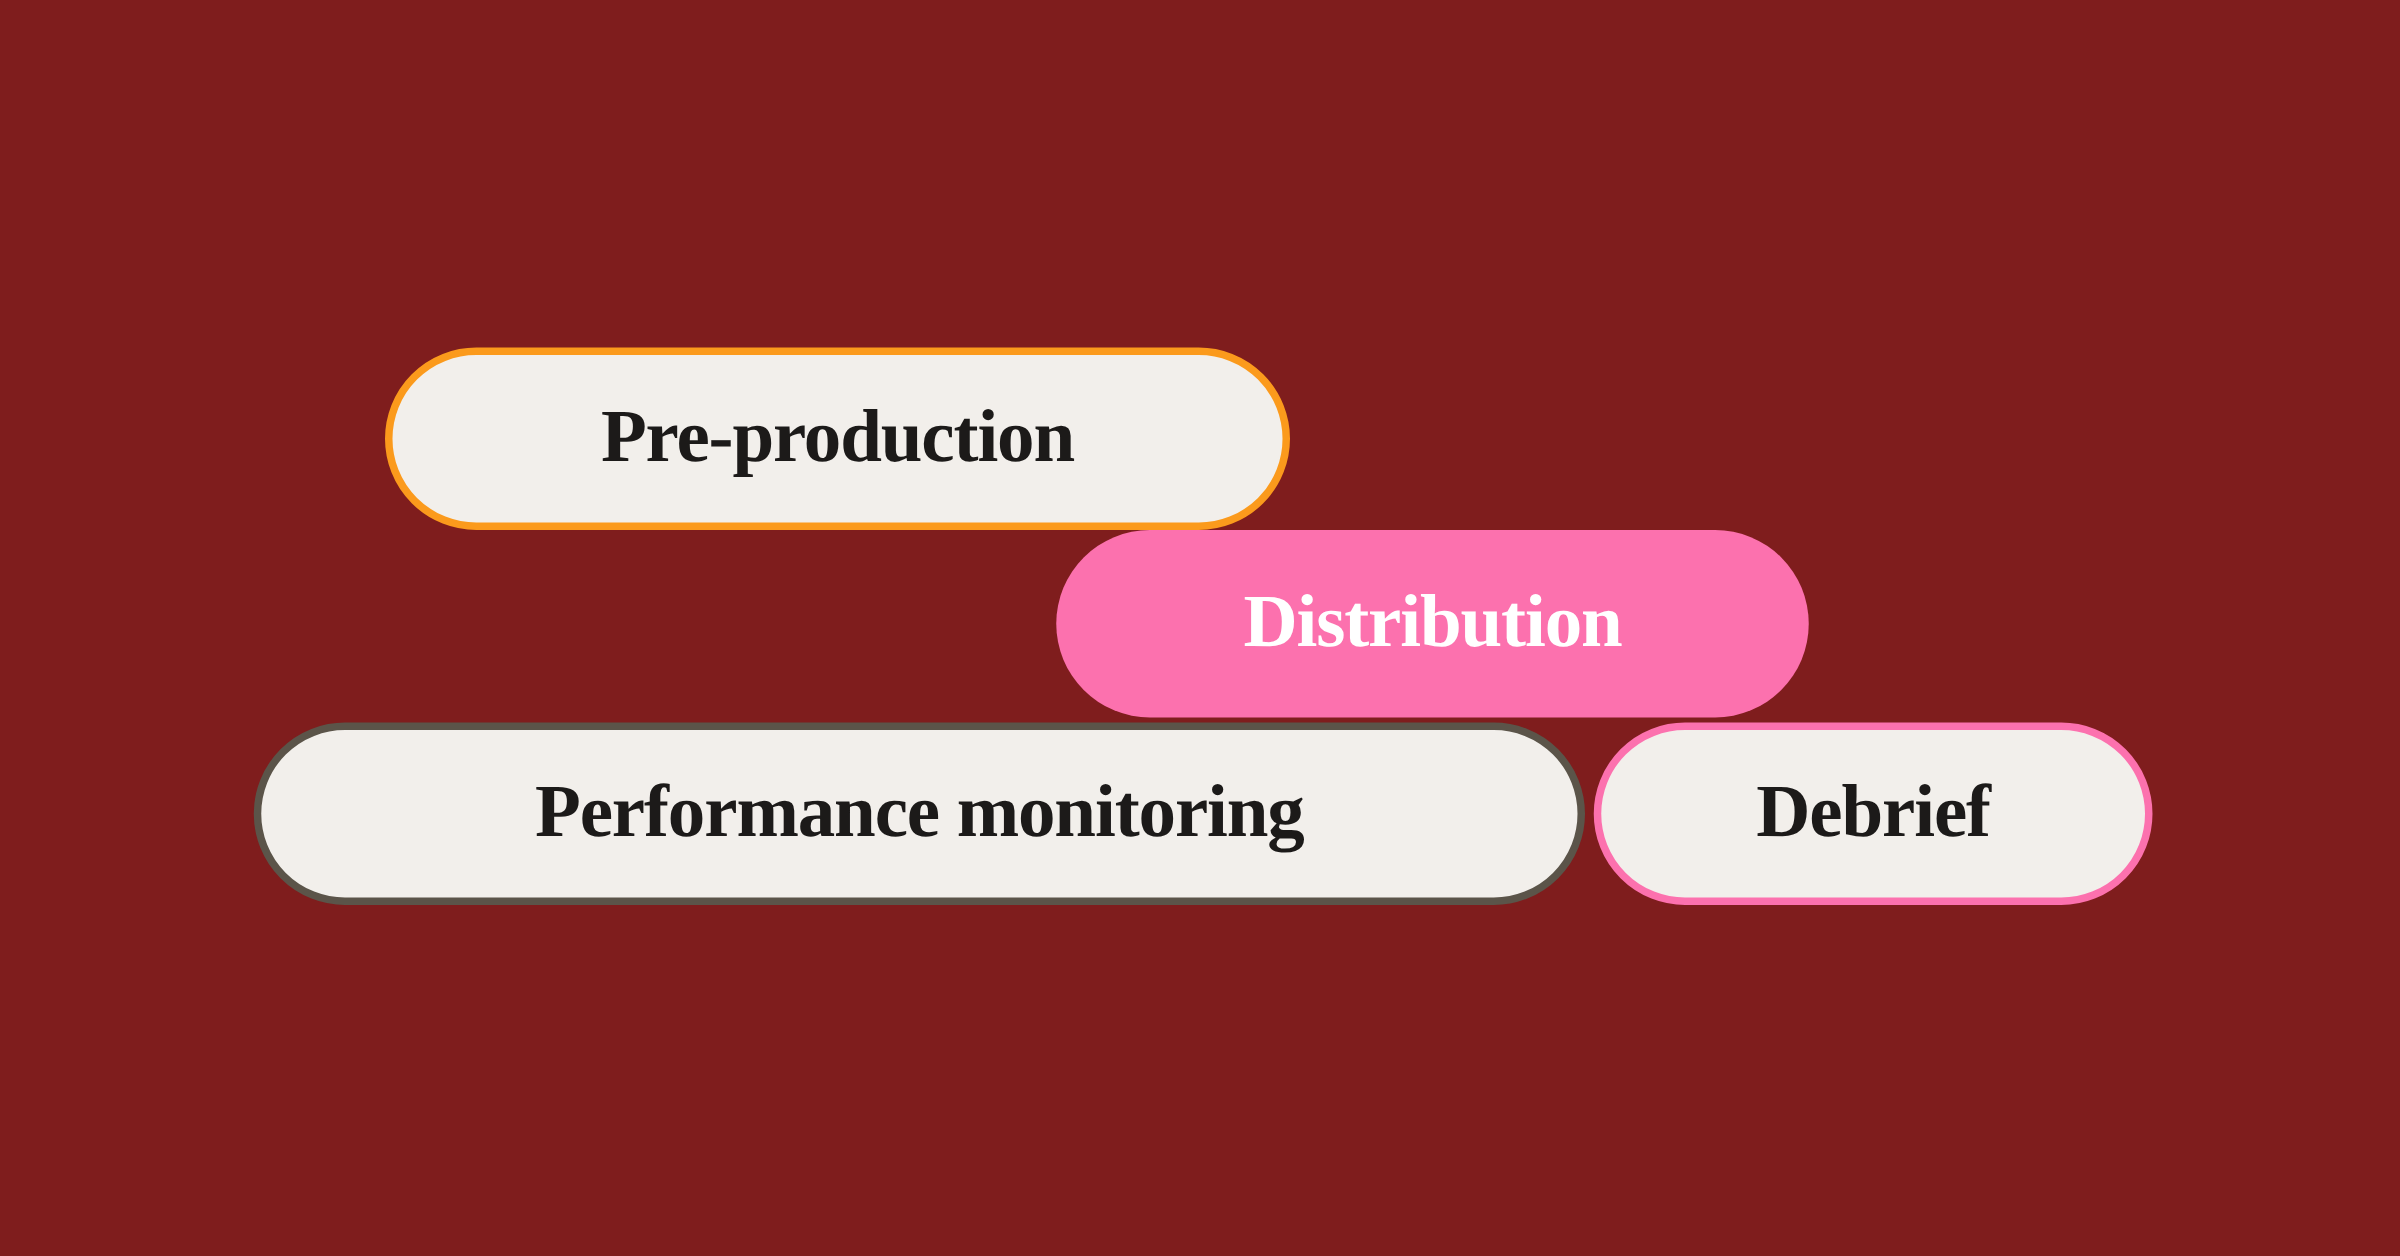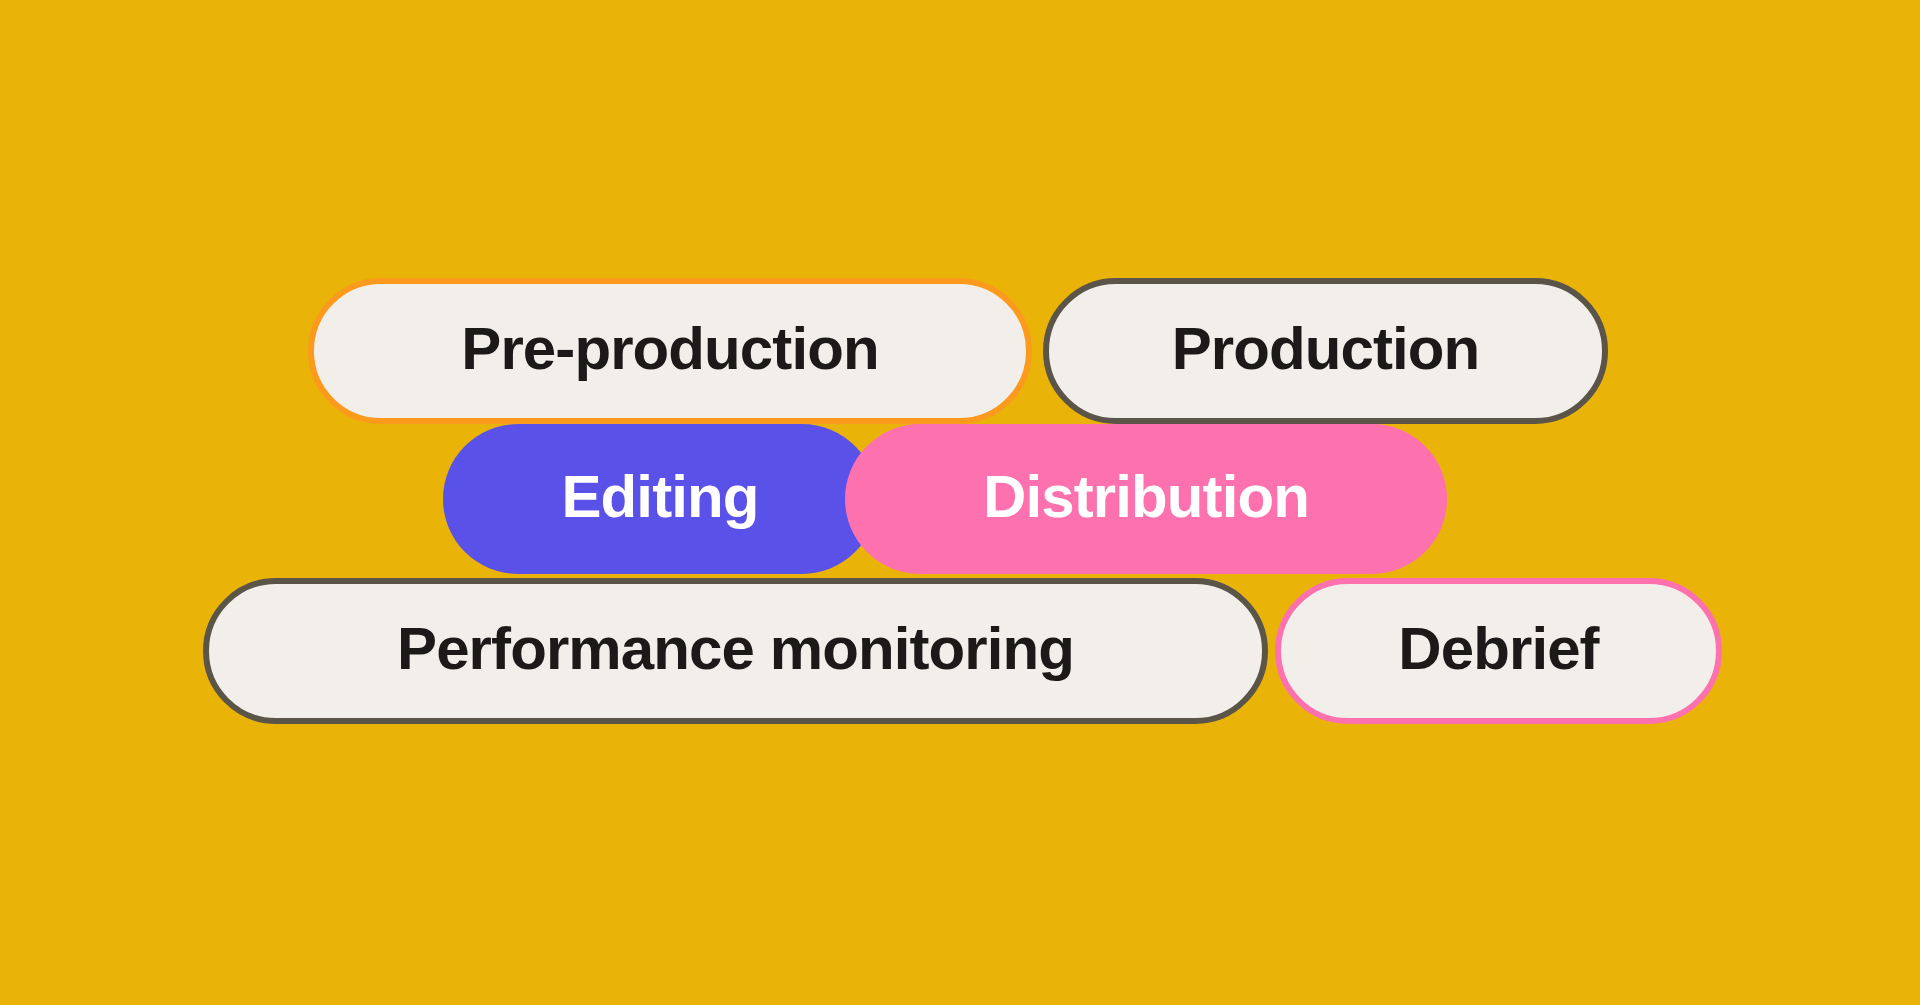--- a/index.html
+++ b/index.html
@@ -101,35 +101,29 @@
     left: 1275px; top: 578px;  width: 447px;  height: 146px;
     border-width: 6px;
     border-color: #FC71AE;
     color: #1C1A19;
     font-size: 60px;
   }
 </style>
 </head>
 <body>
 
-<div id="canvas" style="background: #eab308;">
+<div id="canvas" style="background: #7f1d1d; font-family: Liberation Serif, serif;">
 
   <div id="stage-cluster">
 
     <div class="pill outline z1" id="pill-pre-production" style="background: rgb(242, 239, 235); border-color: rgb(251, 154, 28); color: rgb(28, 26, 25);">
       <span class="pill-label">Pre-production</span>
     </div>
 
-    <div class="pill outline z1" id="pill-production" style="background: rgb(242, 239, 235); border-color: rgb(91, 84, 73); color: rgb(28, 26, 25);">
-      <span class="pill-label">Production</span>
-    </div>
 
-    <div class="pill filled z2" id="pill-editing" style="background: rgb(90, 81, 232); color: rgb(255, 255, 255);">
-      <span class="pill-label">Editing</span>
-    </div>
 
     <div class="pill filled z2" id="pill-distribution" style="background: rgb(252, 113, 174); color: rgb(255, 255, 255);">
       <span class="pill-label">Distribution</span>
     </div>
 
     <div class="pill outline z3" id="pill-performance-monitoring" style="background: rgb(242, 239, 235); border-color: rgb(91, 84, 73); color: rgb(28, 26, 25);">
       <span class="pill-label">Performance monitoring</span>
     </div>
 
     <div class="pill outline z3" id="pill-debrief" style="background: rgb(242, 239, 235); border-color: rgb(252, 113, 174); color: rgb(28, 26, 25);">

